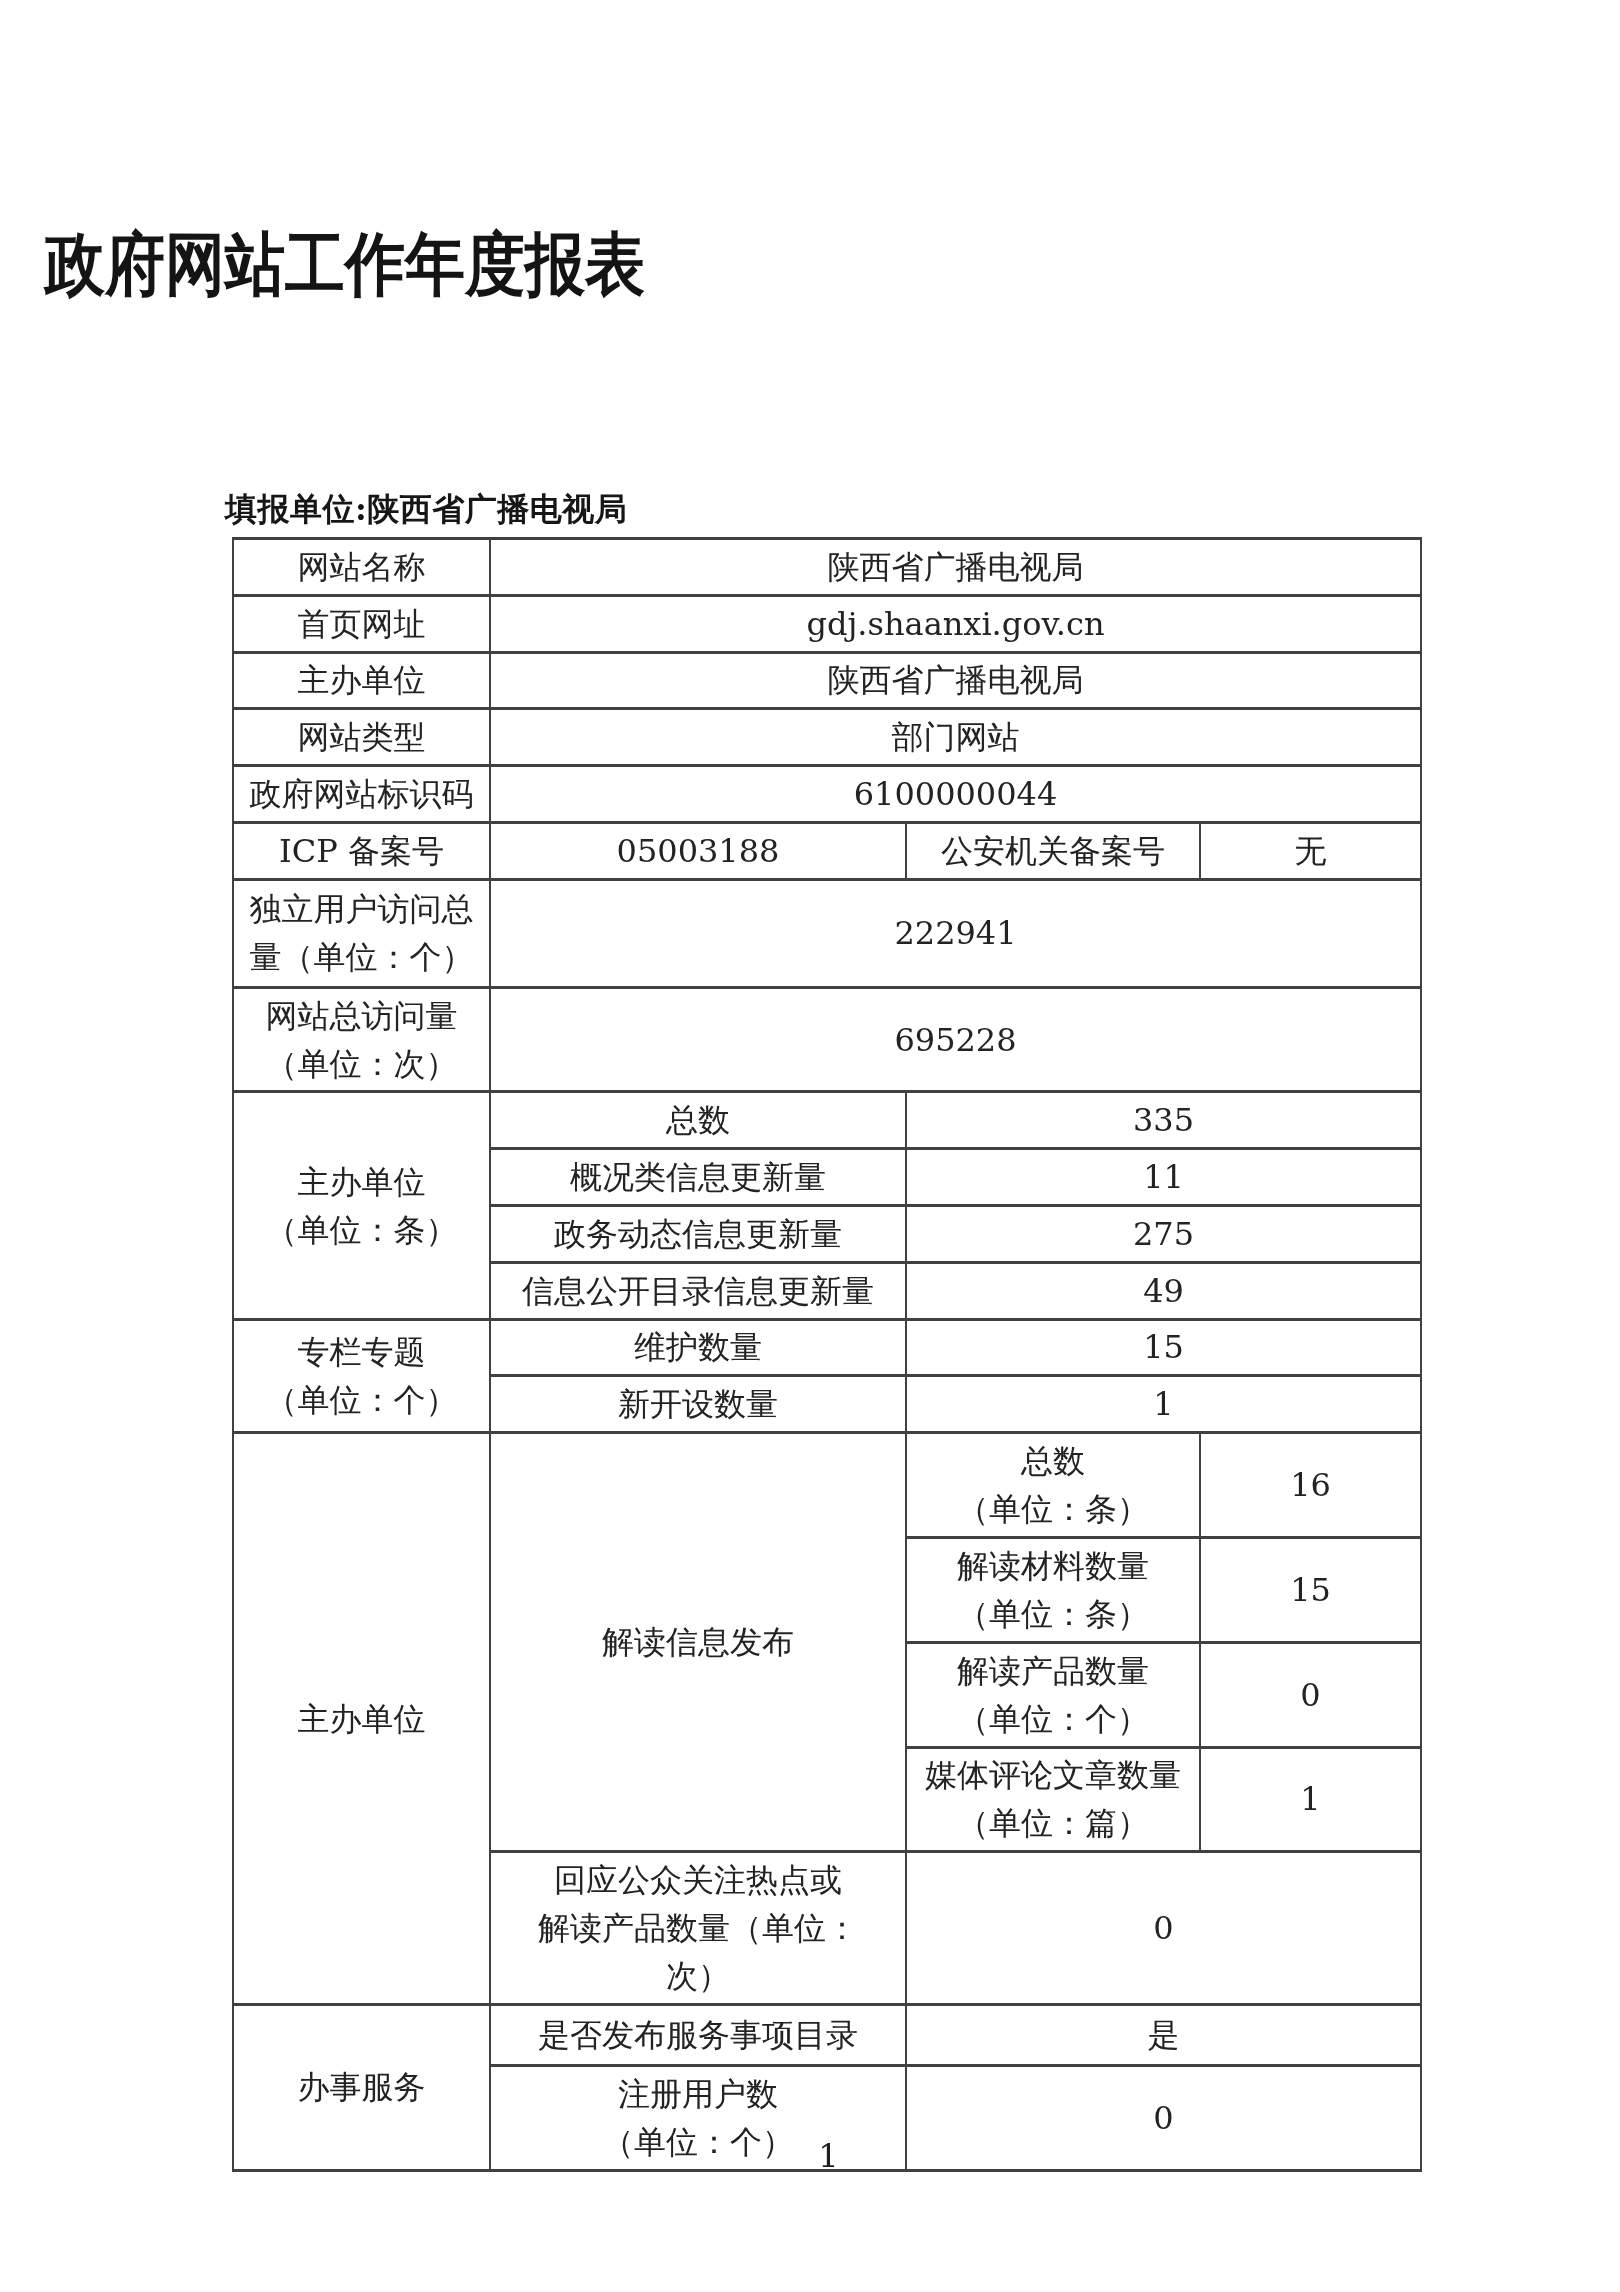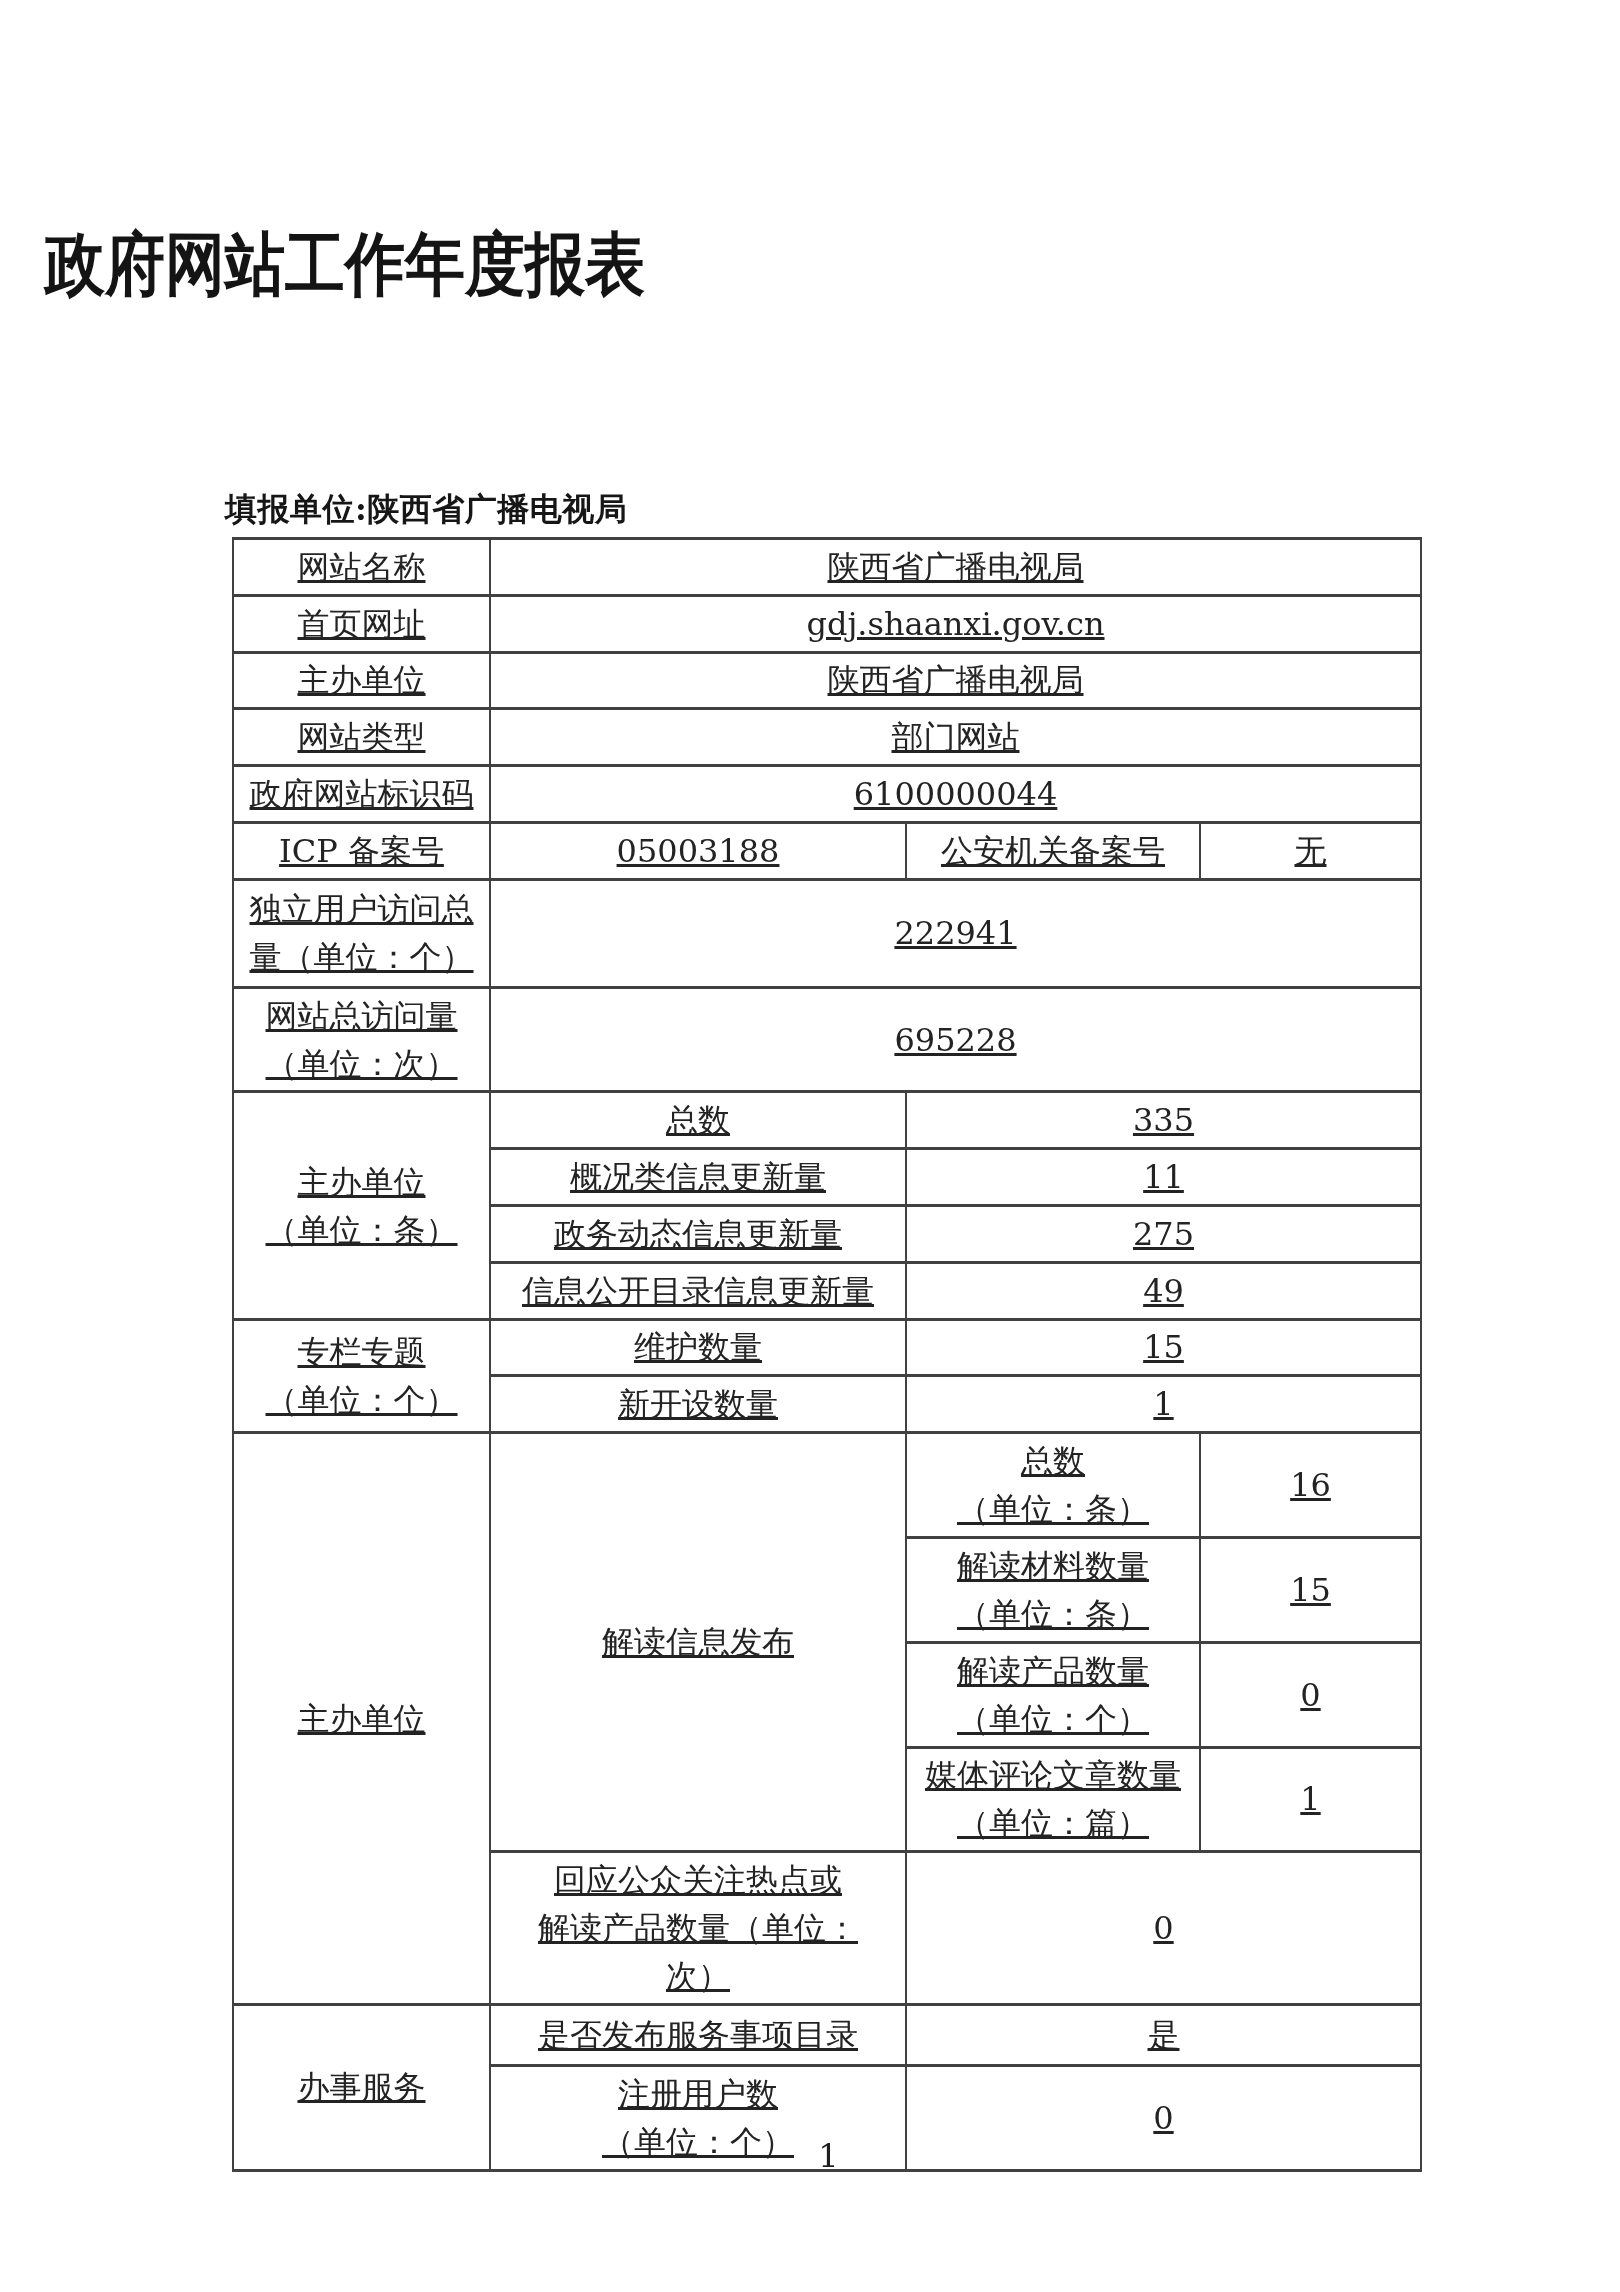--- a/index.html
+++ b/index.html
@@ -63,21 +63,20 @@
     border-top-width: 3.9px;
     border-bottom-width: 3.9px;
     text-align: center;
     vertical-align: middle;
     font-size: 32px;
     line-height: 1.5;
     color: #232323;
     white-space: pre-line;
     padding: 2.9px 9.8px;
     overflow: hidden;
-    text-decoration: underline;
   }
   tr.rh-s   { height: 55px;  }
   tr.rh-s2  { height: 61px;  }
   tr.rh-m   { height: 94px;  }
   tr.rh-l   { height: 94px; margin-left: 33px;  }
   tr.rh-xl  { height: 108px; }
   tr.rh-xxl { height: 143px; }
   .page-number {
     position: absolute;
     top: 2137px;

